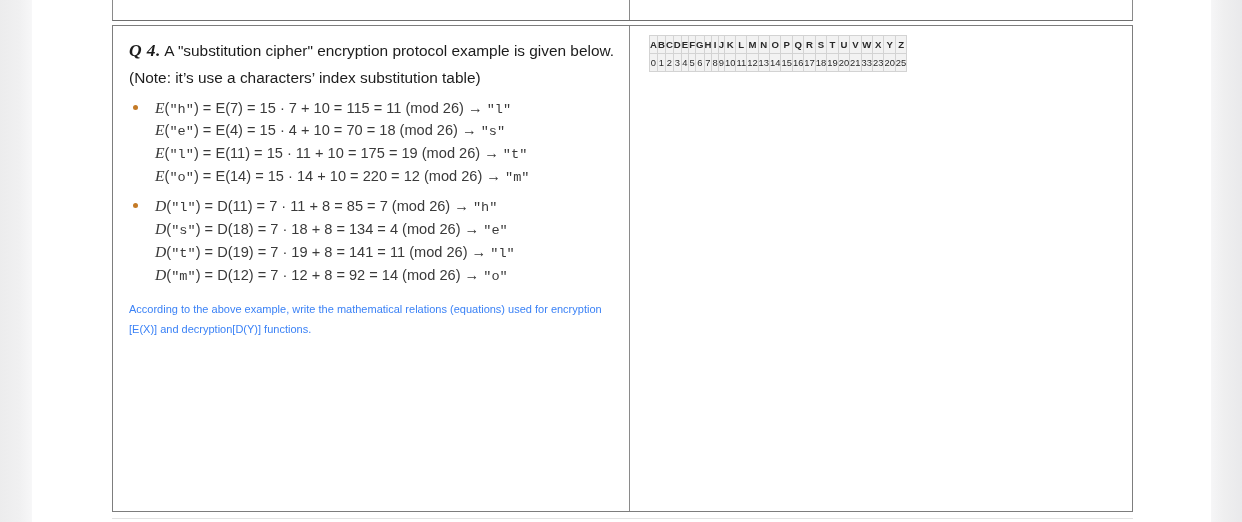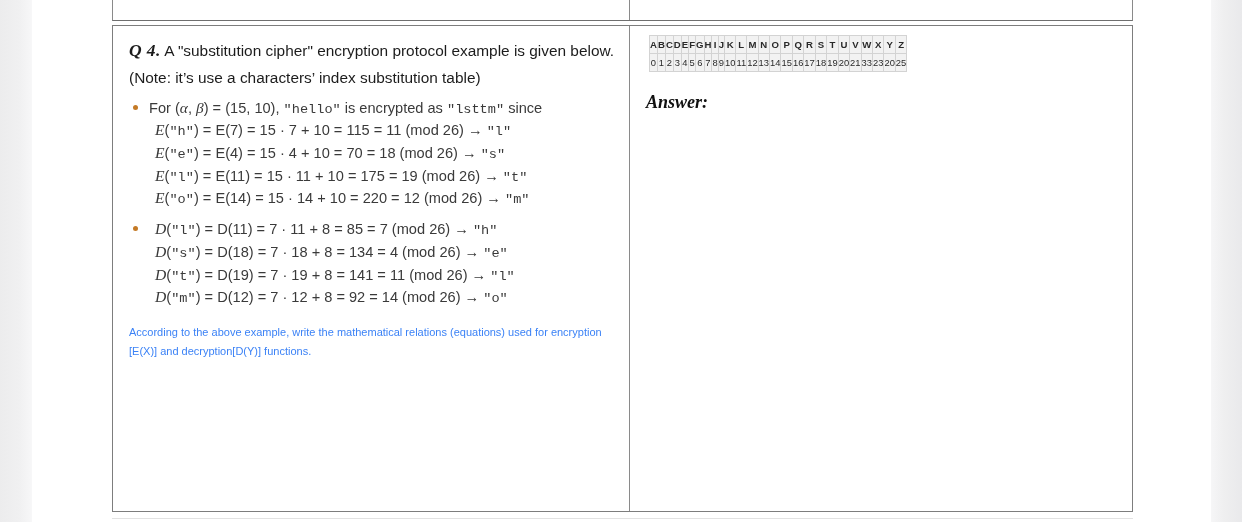--- a/index.html
+++ b/index.html
@@ -210,23 +210,20 @@
   <div class="cell-left">
 
     <p class="q-intro">
       <span class="q-label">Q 4.</span>
       <span>A "substitution cipher" encryption protocol example is given below.(Note: it’s use a characters’ index substitution table)</span>
     </p>
 
     <ul class="bullets">
 
       <li>
-        <div class="mline head">
-          <span>For (</span><span class="mgk">α</span><span>, </span><span class="mgk">β</span><span>) = (15, 10), </span><span class="tt">"hello"</span><span> is encrypted as </span><span class="tt">"lsttm"</span><span> since</span>
-        </div>
 
         <div class="mline eq">
           <span class="mi">E</span><span>(</span><span class="tt">"h"</span><span>)</span><span> = E(7) = 15 · 7 + 10 = 115 = 11  (mod 26) → </span><span class="tt">"l"</span>
         </div>
         <div class="mline eq">
           <span class="mi">E</span><span>(</span><span class="tt">"e"</span><span>)</span><span> = E(4) = 15 · 4 + 10 = 70 = 18  (mod 26) → </span><span class="tt">"s"</span>
         </div>
         <div class="mline eq">
           <span class="mi">E</span><span>(</span><span class="tt">"l"</span><span>)</span><span> = E(11) = 15 · 11 + 10 = 175 = 19  (mod 26) → </span><span class="tt">"t"</span>
         </div>
@@ -312,17 +309,16 @@
           <td>20</td>
           <td>21</td>
           <td>33</td>
           <td>23</td>
           <td>20</td>
           <td>25</td>
         </tr>
       </tbody>
     </table>
 
-    <div class="answer">Answer:</div>
   </div>
 </div>
 
 <div class="tail-line"></div>
 
 </body></html>

